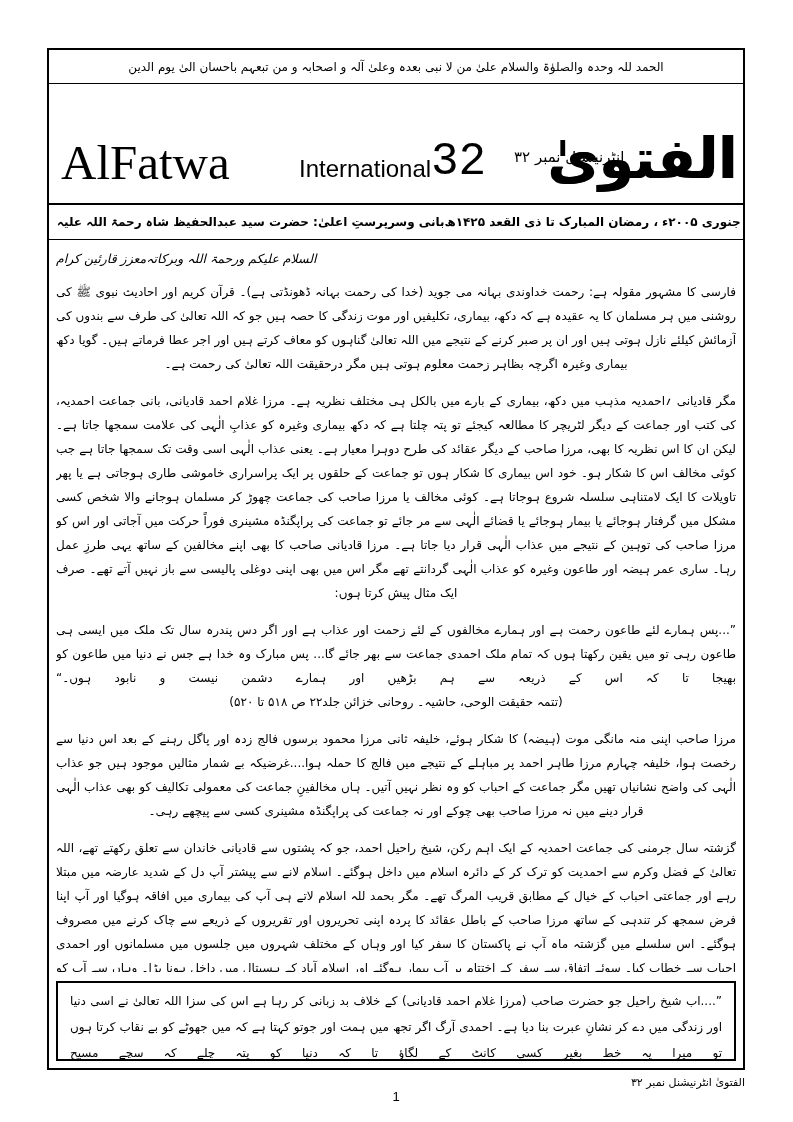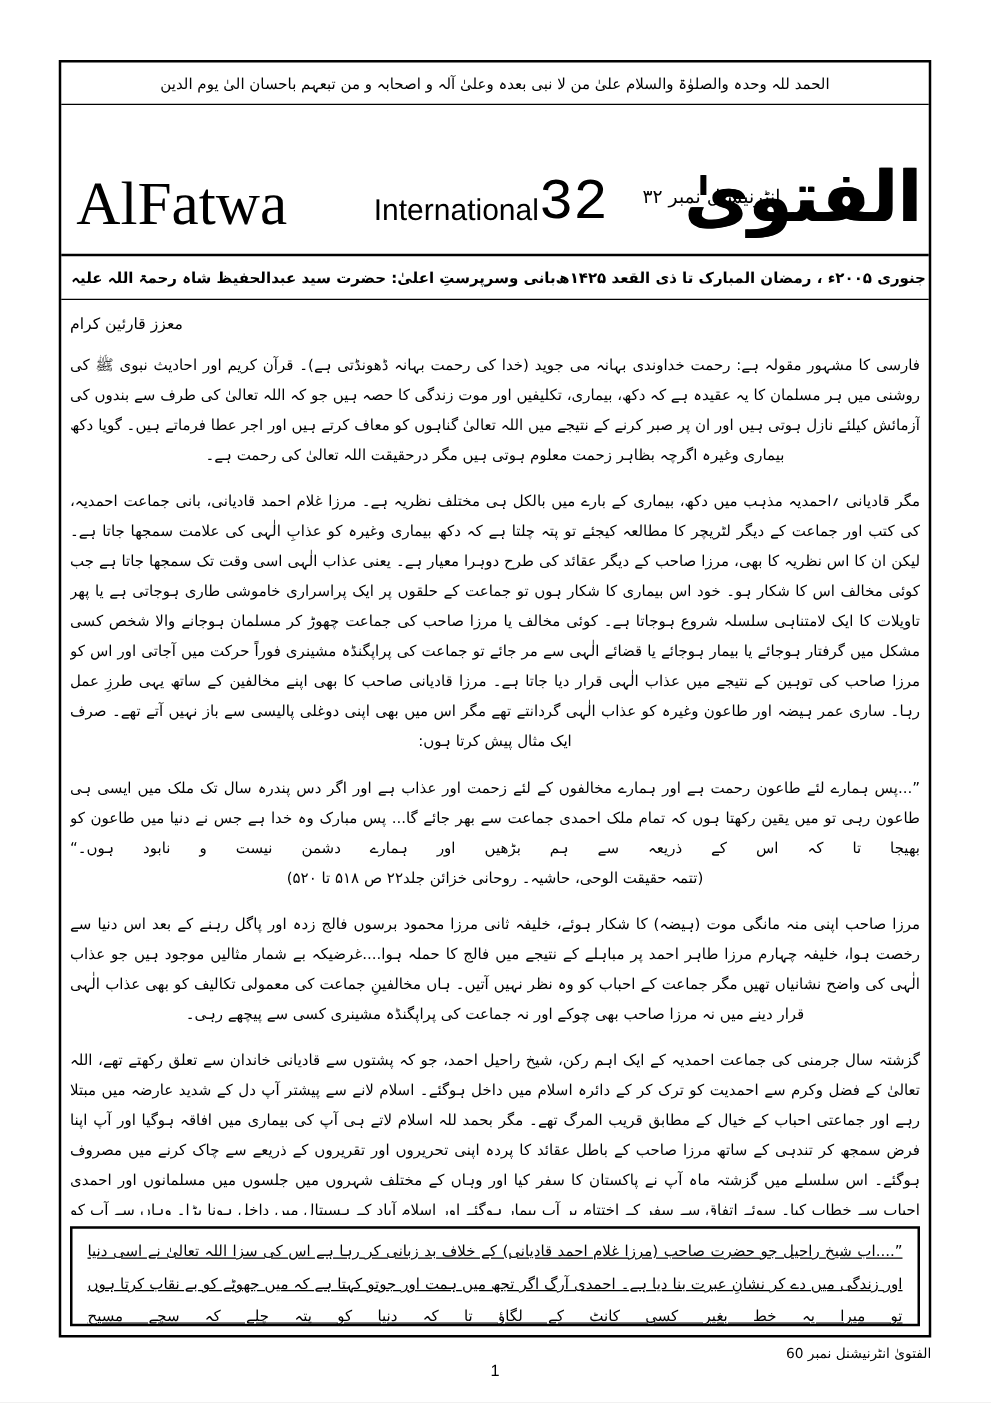--- a/index.html
+++ b/index.html
@@ -45,34 +45,34 @@
     height:34px;flex:0 0 34px;border-bottom:1px solid #000;
     display:flex;align-items:center;justify-content:space-between;
     padding:0 8px;font-size:12px;font-weight:bold;white-space:nowrap;overflow:hidden;
   }
   .infobar .mid{font-weight:bold;}
   .body{
     flex:1 1 auto;position:relative;padding:6px 7px;box-sizing:border-box;overflow:hidden;
   }
   .flow{height:726px;overflow:hidden;}
   .greeting{
-    display:flex;margin:2px 0 10px;font-size:12.5px;line-height:22px;
+    display:flex;margin:2px 0 10px;font-size:12.5px;line-height:22px;font-style:italic;
   }
   .para{
     margin:0 0 13px;direction:rtl;text-align:justify;
     -moz-text-align-last:center;text-align-last:center;
     font-size:12px;line-height:24px;
   }
   .para .cite{white-space:nowrap;}
   .letterbox{
     position:absolute;left:7px;right:7px;bottom:7px;height:80px;
     border:2px solid #000;box-sizing:border-box;padding:5px 12px;
     direction:rtl;text-align:justify;
     -moz-text-align-last:justify;text-align-last:justify;
-    font-size:12px;line-height:26px;overflow:hidden;text-decoration:underline;
+    font-size:12px;line-height:26px;overflow:hidden;
   }
   .footer{position:absolute;left:47px;top:1072px;width:698px;height:48px;}
   .running-title{
     position:absolute;right:0;top:4px;font-size:11px;white-space:nowrap;
   }
   .page-num{
     position:absolute;left:0;right:0;top:17px;text-align:center;
     font-family:"Liberation Sans",sans-serif;font-size:13px;
   }
   [dir="rtl"]{unicode-bidi:isolate;}
@@ -100,37 +100,38 @@
       <span dir="rtl">بانی وسرپرستِ اعلیٰ: حضرت سید عبدالحفیظ شاہ رحمۃ اللہ علیہ</span>
       <span dir="rtl" class="mid">اکتوبر ۲۰۰۴ء تا جنوری ۲۰۰۵ء ، رمضان المبارک تا ذی القعد ۱۴۲۵ھ</span>
 
     </div>
 
     <div class="body">
       <div class="flow">
 
         <div class="greeting">
           <span dir="rtl">معزز قارئین کرام</span>
+          <span dir="rtl">السلام علیکم ورحمۃ اللہ وبرکاتہ</span>
         </div>
 
         <p class="para">فارسی کا مشہور مقولہ ہے: رحمت خداوندی بہانہ می جوید (خدا کی رحمت بہانہ ڈھونڈتی ہے)۔ قرآن کریم اور احادیث نبوی ﷺ کی روشنی میں ہر مسلمان کا یہ عقیدہ ہے کہ دکھ، بیماری، تکلیفیں اور موت زندگی کا حصہ ہیں جو کہ اللہ تعالیٰ کی طرف سے بندوں کی آزمائش کیلئے نازل ہوتی ہیں اور ان پر صبر کرنے کے نتیجے میں اللہ تعالیٰ گناہوں کو معاف کرتے ہیں اور اجر عطا فرماتے ہیں۔ گویا دکھ بیماری وغیرہ اگرچہ بظاہر زحمت معلوم ہوتی ہیں مگر درحقیقت اللہ تعالیٰ کی رحمت ہے۔</p>
 
         <p class="para">مگر قادیانی ؍احمدیہ مذہب میں دکھ، بیماری کے بارے میں بالکل ہی مختلف نظریہ ہے۔ مرزا غلام احمد قادیانی، بانی جماعت احمدیہ، کی کتب اور جماعت کے دیگر لٹریچر کا مطالعہ کیجئے تو پتہ چلتا ہے کہ دکھ بیماری وغیرہ کو عذابِ الٰہی کی علامت سمجھا جاتا ہے۔ لیکن ان کا اس نظریہ کا بھی، مرزا صاحب کے دیگر عقائد کی طرح دوہرا معیار ہے۔ یعنی عذاب الٰہی اسی وقت تک سمجھا جاتا ہے جب کوئی مخالف اس کا شکار ہو۔ خود اس بیماری کا شکار ہوں تو جماعت کے حلقوں پر ایک پراسراری خاموشی طاری ہوجاتی ہے یا پھر تاویلات کا ایک لامتناہی سلسلہ شروع ہوجاتا ہے۔ کوئی مخالف یا مرزا صاحب کی جماعت چھوڑ کر مسلمان ہوجانے والا شخص کسی مشکل میں گرفتار ہوجائے یا بیمار ہوجائے یا قضائے الٰہی سے مر جائے تو جماعت کی پراپگنڈہ مشینری فوراً حرکت میں آجاتی اور اس کو مرزا صاحب کی توہین کے نتیجے میں عذاب الٰہی قرار دیا جاتا ہے۔ مرزا قادیانی صاحب کا بھی اپنے مخالفین کے ساتھ یہی طرزِ عمل رہا۔ ساری عمر ہیضہ اور طاعون وغیرہ کو عذاب الٰہی گردانتے تھے مگر اس میں بھی اپنی دوغلی پالیسی سے باز نہیں آتے تھے۔ صرف ایک مثال پیش کرتا ہوں:</p>
 
         <p class="para"><span>”...پس ہمارے لئے طاعون رحمت ہے اور ہمارے مخالفوں کے لئے زحمت اور عذاب ہے اور اگر دس پندرہ سال تک ملک میں ایسی ہی طاعون رہی تو میں یقین رکھتا ہوں کہ تمام ملک احمدی جماعت سے بھر جائے گا... پس مبارک وہ خدا ہے جس نے دنیا میں طاعون کو بھیجا تا کہ اس کے ذریعہ سے ہم بڑھیں اور ہمارے دشمن نیست و نابود ہوں۔“</span> <span class="cite">(تتمہ حقیقت الوحی، حاشیہ۔ روحانی خزائن جلد۲۲ ص ۵۱۸ تا ۵۲۰)</span></p>
 
         <p class="para">مرزا صاحب اپنی منہ مانگی موت (ہیضہ) کا شکار ہوئے، خلیفہ ثانی مرزا محمود برسوں فالج زدہ اور پاگل رہنے کے بعد اس دنیا سے رخصت ہوا، خلیفہ چہارم مرزا طاہر احمد پر مباہلے کے نتیجے میں فالج کا حملہ ہوا....غرضیکہ بے شمار مثالیں موجود ہیں جو عذاب الٰہی کی واضح نشانیاں تھیں مگر جماعت کے احباب کو وہ نظر نہیں آتیں۔ ہاں مخالفینِ جماعت کی معمولی تکالیف کو بھی عذاب الٰہی قرار دینے میں نہ مرزا صاحب بھی چوکے اور نہ جماعت کی پراپگنڈہ مشینری کسی سے پیچھے رہی۔</p>
 
         <p class="para">گزشتہ سال جرمنی کی جماعت احمدیہ کے ایک اہم رکن، شیخ راحیل احمد، جو کہ پشتوں سے قادیانی خاندان سے تعلق رکھتے تھے، اللہ تعالیٰ کے فضل وکرم سے احمدیت کو ترک کر کے دائرہ اسلام میں داخل ہوگئے۔ اسلام لانے سے پیشتر آپ دل کے شدید عارضہ میں مبتلا رہے اور جماعتی احباب کے خیال کے مطابق قریب المرگ تھے۔ مگر بحمد للہ اسلام لاتے ہی آپ کی بیماری میں افاقہ ہوگیا اور آپ اپنا فرض سمجھ کر تندہی کے ساتھ مرزا صاحب کے باطل عقائد کا پردہ اپنی تحریروں اور تقریروں کے ذریعے سے چاک کرنے میں مصروف ہوگئے۔ اس سلسلے میں گزشتہ ماہ آپ نے پاکستان کا سفر کیا اور وہاں کے مختلف شہروں میں جلسوں میں مسلمانوں اور احمدی احباب سے خطاب کیا۔ سوئے اتفاق سے سفر کے اختتام پر آپ بیمار ہوگئے اور اسلام آباد کے ہسپتال میں داخل ہونا پڑا۔ وہاں سے آپ کو جرمنی کے ہسپتال میں منتقل کر دیا گیا۔ اگرچہ آپ ابھی بھی ہسپتال میں زیر علاج ہیں مگر کل (۱۴ نومبر ۲۰۰۴ء) جب میری ان سے فون پر گفتگو ہوئی تو عید کے موقعہ پر آپ کو دو دن کیلئے گھر جانے کی اجازت دی گئی تھی۔ جماعتی حلقوں کی طرف سے جس قسم کا پراپگنڈہ کیا جا رہا ہے اس کی ایک جھلک مندرجہ ذیل خط میں نظر آتی ہے جو کہ احمدی آرگ نامی انٹرنیٹ ویب سائٹ پر شائع کیا گیا ہے:</p>
 
       </div>
 
       <div class="letterbox">”....اب شیخ راحیل جو حضرت صاحب (مرزا غلام احمد قادیانی) کے خلاف بد زبانی کر رہا ہے اس کی سزا اللہ تعالیٰ نے اسی دنیا اور زندگی میں دے کر نشانِ عبرت بنا دیا ہے۔ احمدی آرگ اگر تجھ میں ہمت اور جوتو کہتا ہے کہ میں جھوٹے کو بے نقاب کرتا ہوں تو میرا یہ خط بغیر کسی کانٹ کے لگاؤ تا کہ دنیا کو پتہ چلے کہ سچے مسیح</div>
     </div>
 
   </div>
 
   <div class="footer">
-    <span class="running-title" dir="rtl">الفتویٰ انٹرنیشنل نمبر 60</span>
+    <span class="running-title" dir="rtl">الفتویٰ انٹرنیشنل نمبر ۳۲</span>
     <span class="page-num">1</span>
   </div>
 
 </div>
 
 </body></html>

